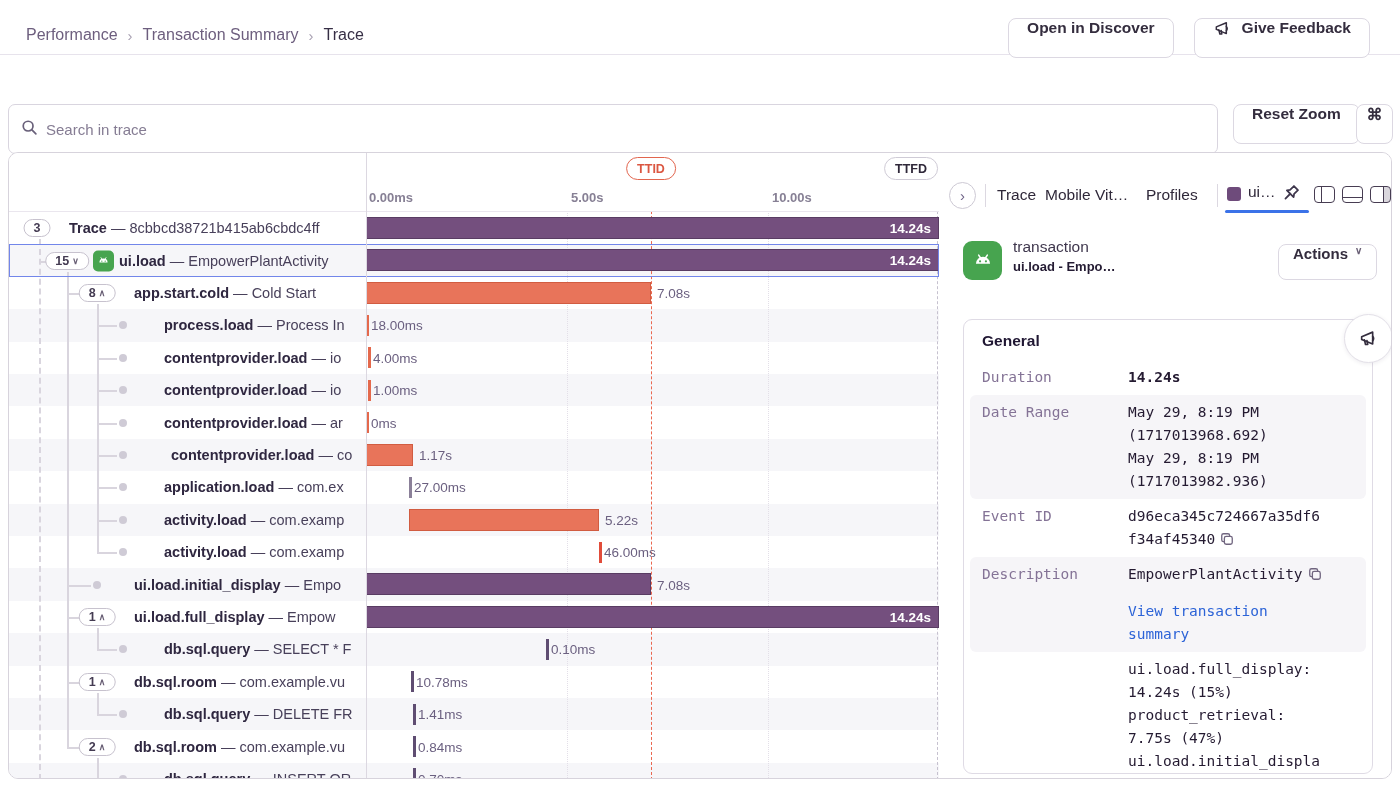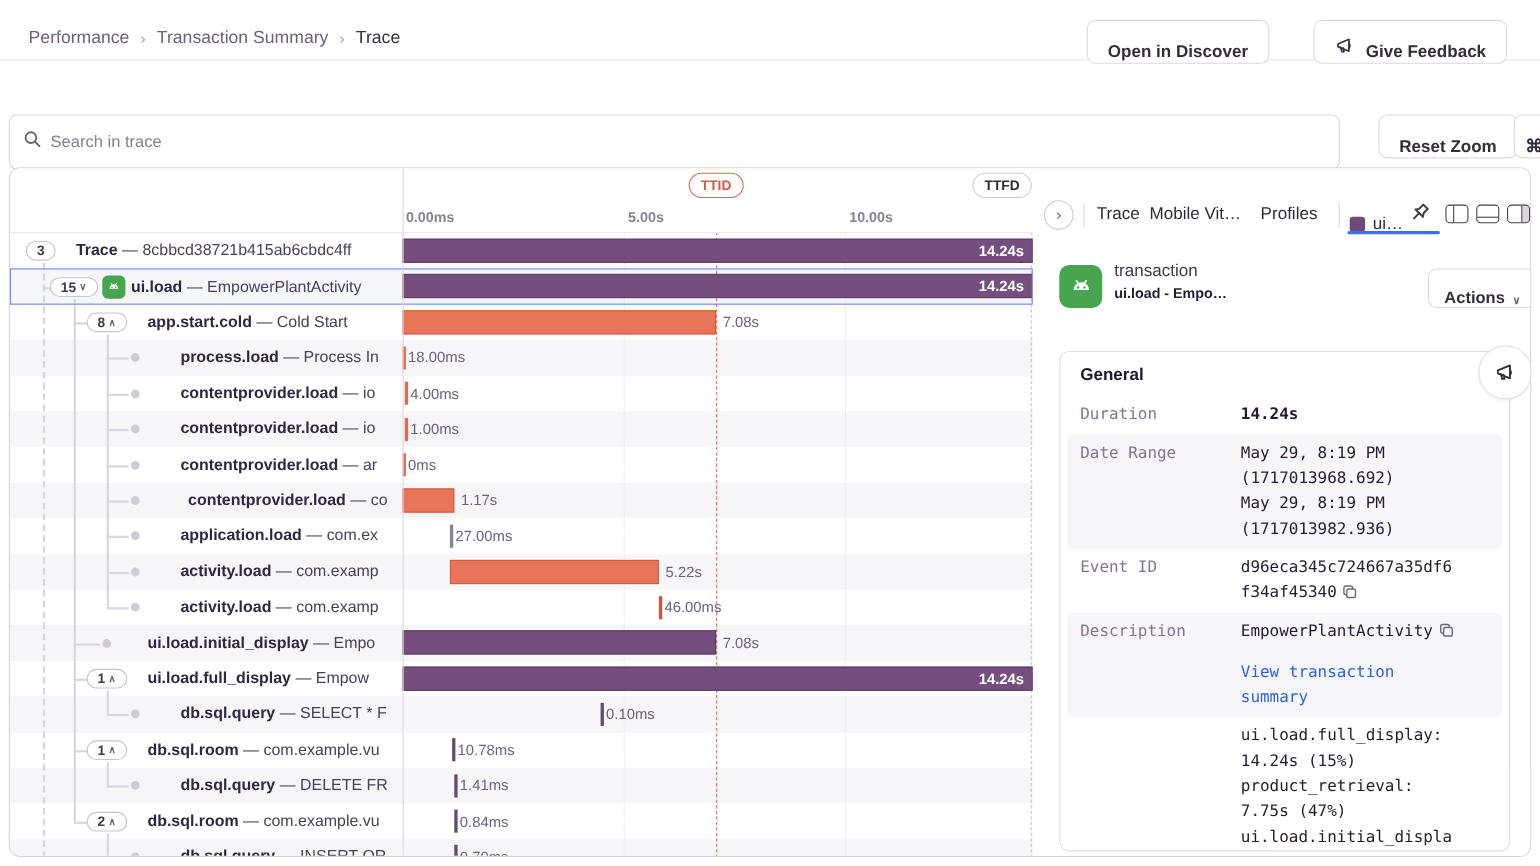--- a/index.html
+++ b/index.html
@@ -6,21 +6,21 @@
   html,body { width:1400px; height:787px; background:#fff; font-family:"Liberation Sans", sans-serif; overflow:hidden; }
   .page { position:relative; width:1400px; height:787px; }
 
   
   .topbar { position:absolute; left:0; top:0; width:1400px; height:55px; background:#fff; border-bottom:1px solid #e7e3ec;text-decoration:underline; }
   .crumbs { position:absolute; left:26px; top:26px; font-size:16px; display:flex; gap:10px; align-items:center; white-space:nowrap; }
   .crumb-link { color:#6d5e7e; cursor:pointer; }
   .crumb-sep { color:#a79fb1; font-size:15px; }
   .crumb-cur { color:#362e45; }
   .top-btns { position:absolute; right:30px; top:18px; display:flex; gap:20px; }
-  .btn { display:flex; align-items:flex-end; gap:9px; background:#fff; border:1px solid #dcd8e2; border-radius:8px; height:40px; padding:0 18px; font-size:15.5px; font-weight:700; color:#342d3e; cursor:pointer;margin-left:20px; }
+  .btn { display:flex; align-items:flex-start; gap:9px; background:#fff; border:1px solid #dcd8e2; border-radius:8px; height:40px; padding:0 18px; font-size:15.5px; font-weight:700; color:#342d3e; cursor:pointer; }
 
   
   .search-wrap { position:absolute; left:8px; top:104px; width:1210px; height:50px; border:1px solid #d9d5df; border-radius:7px; background:#fff; display:flex; align-items:center; padding:0 12px; gap:8px; }
   .search-ph { color:#857c93; font-size:15px; }
   .reset-zoom { position:absolute; left:1233px; top:104px; height:40px; }
   .cmd-btn { position:absolute; left:1356px; top:104px; width:37px; height:40px; justify-content:center; padding:0; font-size:16px; }
 
   
   .main { position:absolute; left:8px; top:152px; width:1384px; height:627px; border:1px solid #d7d3dc; border-radius:10px; background:#fff; overflow:hidden; }
   .tl-header { position:absolute; left:0; top:0; width:930px; height:59px; border-bottom:1px solid #eae6ee; background:#fff; z-index:6;font-weight:bold; }
@@ -57,21 +57,21 @@
   .tick.gray { background:#8b8099; } .tick.purple { background:#5f4d72; }
   .bar-inlabel { position:absolute; color:#fff; font-size:13.5px; font-weight:700; right:7px; top:50%; transform:translateY(-50%); }
   .bar-outlabel { position:absolute; color:#6b6080; font-size:13.5px; top:50%; transform:translateY(-50%); white-space:nowrap; }
   .sel-row { position:absolute; left:0; width:930px; height:33px; border:1.5px solid #7286ea; z-index:5; pointer-events:none; }
 
   
   .panel { position:absolute; left:930px; top:0; width:454px; height:627px; background:#fff; z-index:7; }
   .ph-circle { position:absolute; left:10px; top:29px; width:27px; height:27px; border:1px solid #cdc9d4; border-radius:50%; display:flex; align-items:center; justify-content:center; color:#6f6387; font-size:15px; cursor:pointer; }
   .ph-div { position:absolute; top:31px; width:0; height:23px; border-left:1px solid #dcd8e1; }
   .ptab { position:absolute; top:33px; font-size:15.5px; color:#2f2839; cursor:pointer; white-space:nowrap; }
-  .ptab-active { position:absolute; top:42px; display:flex; align-items:center; gap:7px; cursor:pointer; }
+  .ptab-active { position:absolute; top:30px; display:flex; align-items:flex-end; gap:7px; cursor:pointer; }
   .ptab-square { width:14px; height:14px; border-radius:3px; background:#6e4b7b; }
   .ptab-underline { position:absolute; left:286px; top:57px; width:84px; height:3px; background:#3b72e8; border-radius:2px; }
   .layout-ico { position:absolute; top:33px; width:21px; height:17px; border:1.6px solid #473d52; border-radius:4px; cursor:pointer; }
   .layout-ico .inner-v { position:absolute; top:0; bottom:0; border-left:1.6px solid #473d52; }
   .layout-ico .inner-h { position:absolute; left:0; right:0; border-top:1.6px solid #473d52; }
   .layout-ico .fill-r { position:absolute; top:0; bottom:0; right:0; background:#6a6176; opacity:.25; }
 
   .tx-icon { position:absolute; left:24px; top:88px; width:39px; height:39px; border-radius:9px; background:#47a44f; display:flex; align-items:center; justify-content:center; }
   .tx-type { position:absolute; left:74px; top:85px; font-size:15.5px; color:#3f374d; }
   .tx-title { position:absolute; left:74px; top:106px; font-size:13px; font-weight:700; color:#241b33; }

